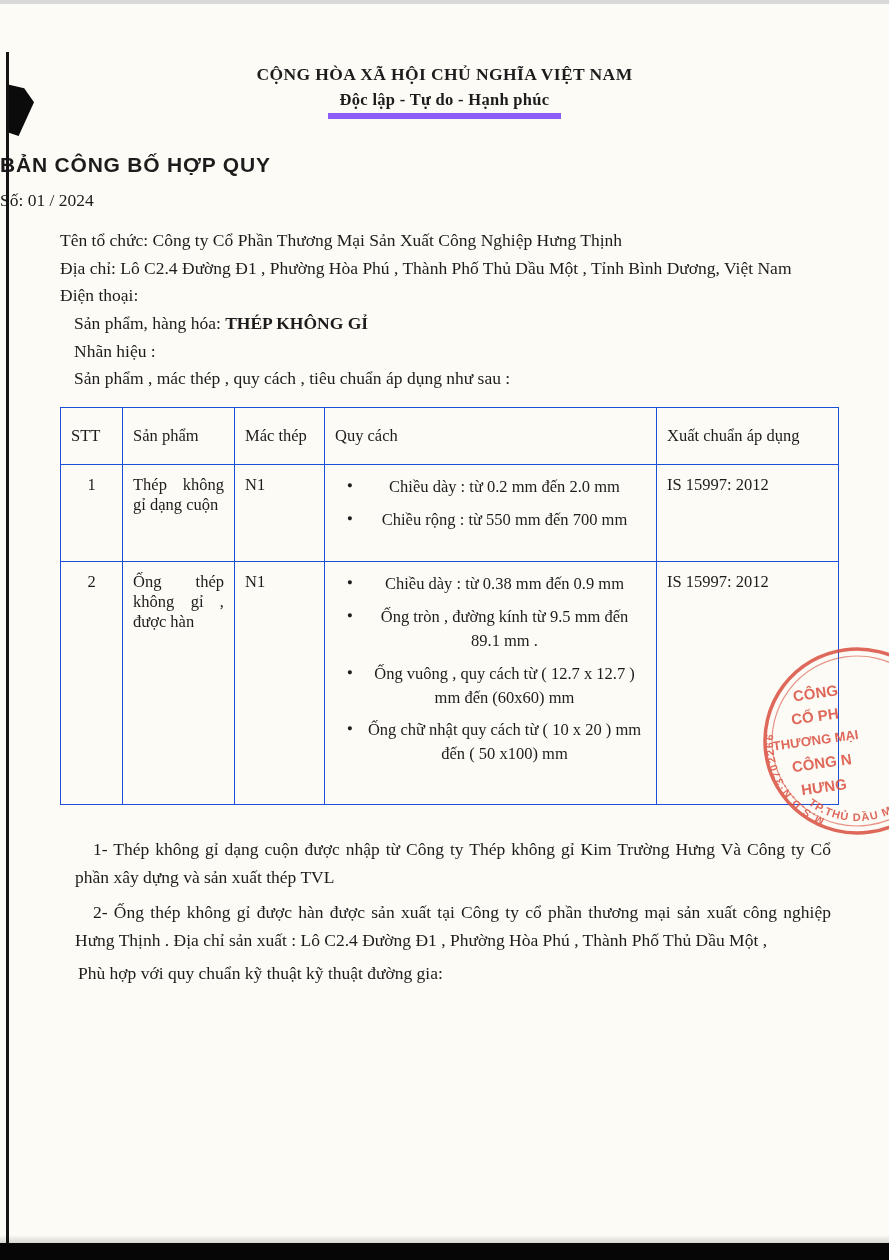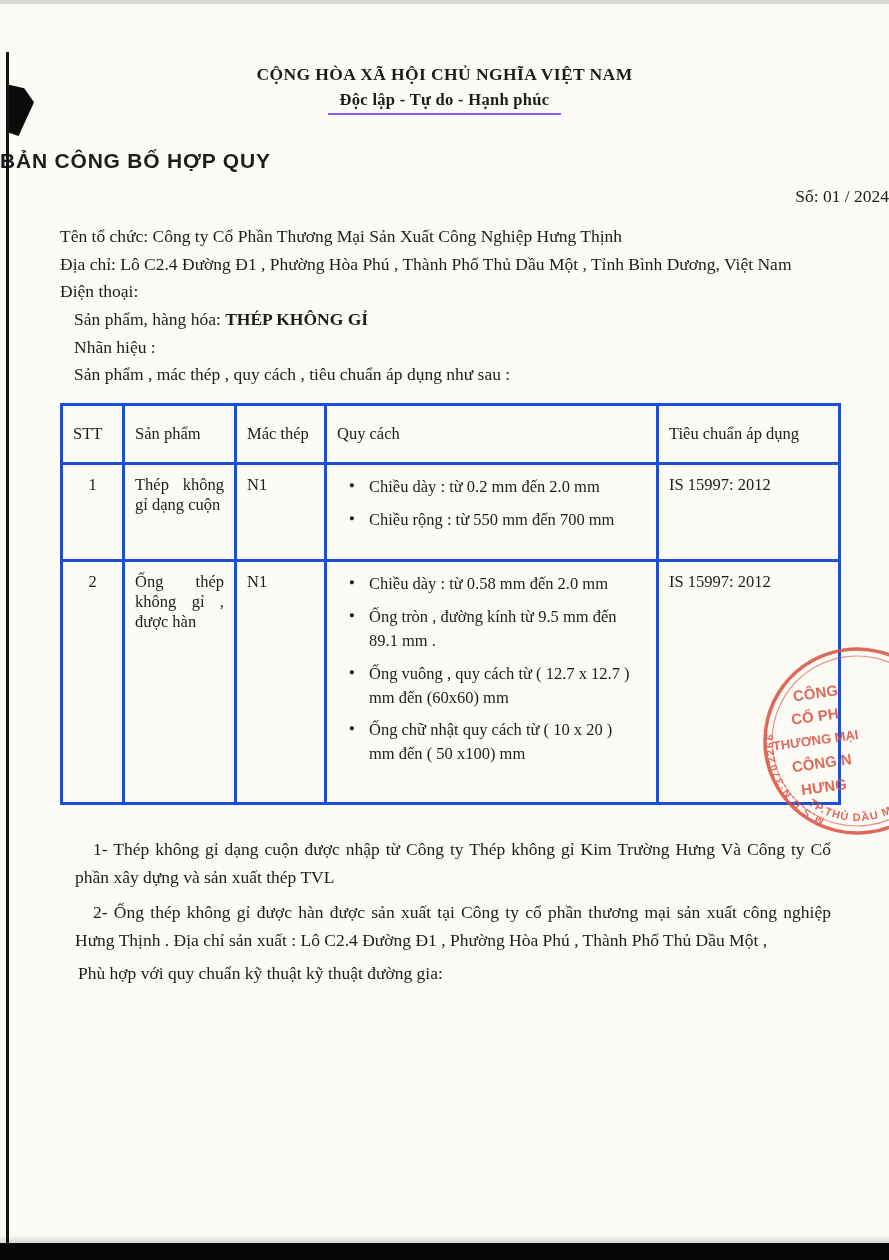--- a/index.html
+++ b/index.html
@@ -8,40 +8,40 @@
     width:889px; height:1260px;
     margin:4px auto;
     background:#fdfbf6;
     overflow:hidden;
     font-family:"Liberation Serif", serif;
     color:#1c1c1c;
   }
   
   .nat-line1 { text-align:center; padding-top:60px; font-weight:bold; font-size:17.5px; letter-spacing:.4px; }
   .nat-line2-wrap { text-align:center; margin-top:5px; }
-  .nat-line2 { display:inline-block; font-weight:bold; font-size:16.5px; border-bottom:2px solid #8b5cf6; padding:0 12px 3px; letter-spacing:.3px; }
+  .nat-line2 { display:inline-block; font-weight:bold; font-size:16.5px; border-bottom:6px solid #8b5cf6; padding:0 12px 3px; letter-spacing:.3px; }
   .doc-title { text-align:left; margin-top:34px; font-family:"Liberation Sans", sans-serif; font-weight:700; font-size:21px; letter-spacing:.8px; }
-  .doc-number { text-align:right; margin-top:13px; font-size:17.5px; }
+  .doc-number { text-align:left; margin-top:13px; font-size:17.5px; }
   
   .body-text { margin:16px 55px 0 60px; font-size:17.5px; line-height:1.58; text-align:justify; }
   .p { margin:0; }
   .indent { padding-left:14px; }
   .bold { font-weight:bold; }
   
   table.spec { border-collapse:collapse; margin:14px 0 0 60px; font-size:16.5px; table-layout:fixed; }
-  table.spec th, table.spec td { border:3px solid #1d4ed8; font-weight:normal; }
+  table.spec th, table.spec td { border:1px solid #1d4ed8; font-weight:normal; }
   table.spec th { padding:9px 10px; text-align:left; vertical-align:middle; height:38px; }
   table.spec td { vertical-align:top; padding:10px 10px; }
   .cell-center { text-align:center; }
   td.cell-sanpham { text-align:justify; padding:10px 12px; }
   td.cell-macthep { padding:10px 0 0 20px; }
   td.cell-tieuchuan { padding:10px 6px 0 10px; }
   .row1 { height:97px; }
   .row2 { height:243px; }
-  ul.qc-list { margin:0; padding:0 4px; list-style:none; }
+  ul.qc-list { margin:0; padding:0 4px; list-style:none;text-align:center; }
   ul.qc-list li { position:relative; padding-left:28px; margin:0 0 9px 0; line-height:1.45; }
   ul.qc-list li::before { content:"●"; position:absolute; left:8px; top:4px; font-size:9.5px; }
   
   .notes { margin:30px 58px 0 75px; font-size:17.5px; line-height:1.6; text-align:justify; }
   .note { margin:0 0 7px 0; text-indent:18px; }
   .province   { margin:4px 60px 0 78px; font-size:17.5px; }
   .conformity { margin:9px 60px 0 78px; font-size:17.5px; }
   .final { margin:10px 55px 0 60px; font-size:17.5px; line-height:1.65; text-align:justify; text-indent:16px; }
   
   .stamp { position:absolute; left:737px; top:617px; width:240px; height:240px; opacity:.85; pointer-events:none; }
@@ -83,41 +83,41 @@
         <col style="width:90px">
         <col style="width:332px">
         <col style="width:182px">
     </colgroup>
     <tbody>
         <tr>
       <th class="cell-center">STT</th>
       <th>Sản phẩm</th>
       <th>Mác thép</th>
       <th>Quy cách</th>
-      <th>Tiêu chuẩn áp dụng</th>
+      <th>Xuất chuẩn áp dụng</th>
     </tr>
     <tr class="row1">
       <td class="cell-center">1</td>
       <td class="cell-sanpham">Thép không gỉ dạng cuộn</td>
       <td class="cell-macthep">N1</td>
       <td>
         <ul class="qc-list">
           <li>Chiều dày : từ 0.2 mm đến 2.0 mm</li>
           <li>Chiều rộng : từ 550 mm đến 700 mm</li>
         </ul>
       </td>
       <td class="cell-tieuchuan">IS 15997: 2012</td>
     </tr>
     <tr class="row2">
       <td class="cell-center">2</td>
       <td class="cell-sanpham">Ống thép không gỉ , được hàn</td>
       <td class="cell-macthep">N1</td>
       <td>
         <ul class="qc-list">
-          <li>Chiều dày : từ 0.58 mm đến 2.0 mm</li>
+          <li>Chiều dày : từ 0.38 mm đến 0.9 mm</li>
           <li>Ống tròn , đường kính từ 9.5 mm đến 89.1 mm .</li>
           <li>Ống vuông , quy cách từ ( 12.7 x 12.7 ) mm đến (60x60) mm</li>
           <li>Ống chữ nhật quy cách từ ( 10 x 20 ) mm đến ( 50 x100) mm</li>
         </ul>
       </td>
       <td class="cell-tieuchuan">IS 15997: 2012</td>
     </tr>
   </tbody>
     </table>
 

